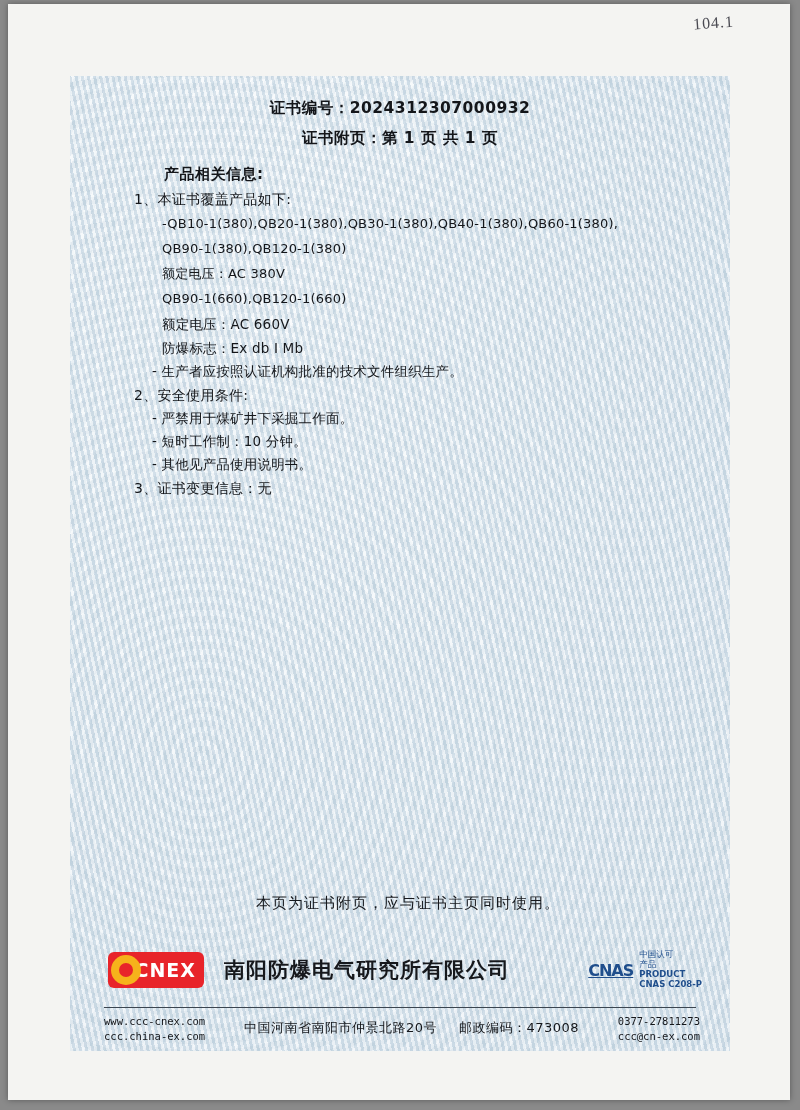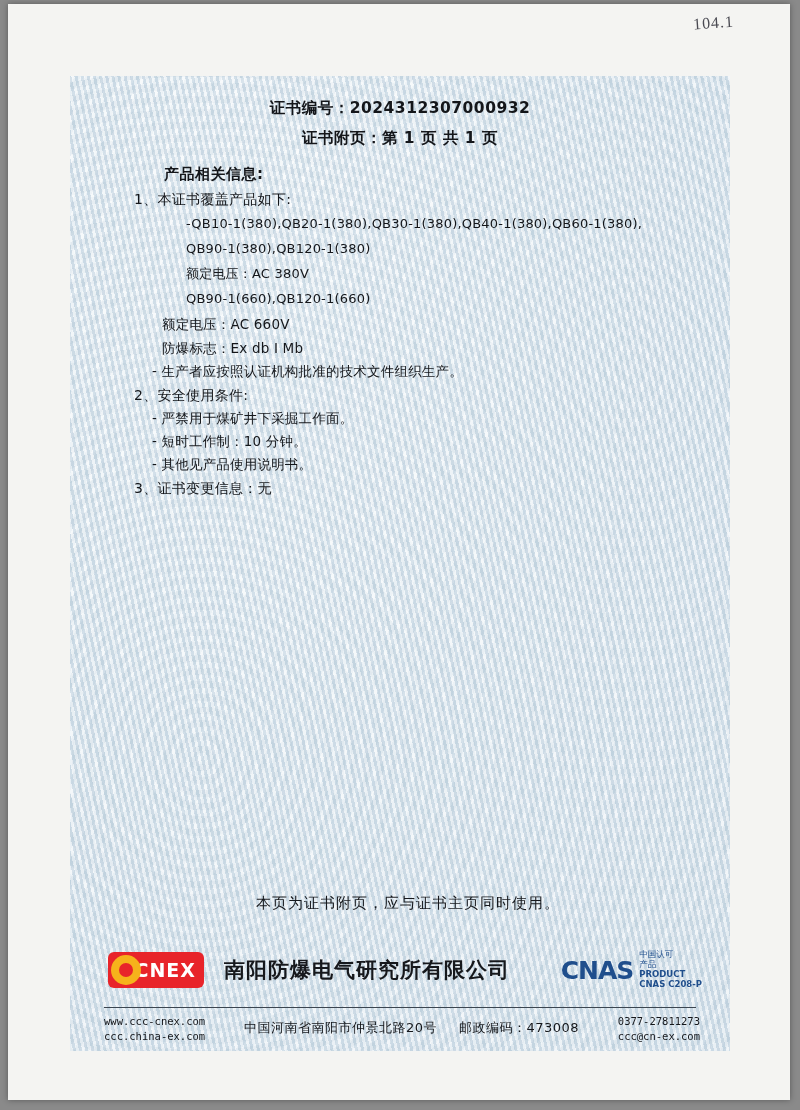--- a/index.html
+++ b/index.html
@@ -129,21 +129,20 @@
     font-size: 14px;
     margin: 6px 0 2px 10px;
     letter-spacing: .3px;
   }
   .ind1 {
     font-family: "DejaVu Sans", sans-serif;
     font-size: 13px;
     margin: 5px 0 0 38px;
     letter-spacing: .2px;
     line-height: 1.55;
-    padding-left: 24px;
   }
   .ind-dash {
     font-family: "DejaVu Sans", sans-serif;
     font-size: 13.5px;
     margin: 5px 0 0 28px;
     letter-spacing: .2px;
   }
   .ind-kv {
     font-family: "DejaVu Sans", sans-serif;
     font-size: 13.5px;
@@ -226,24 +225,25 @@
     letter-spacing: 1px;
     margin-left: 20px;
   }
   .cnas {
     display: flex;
     align-items: center;
     flex: 0 0 auto;
   }
   .cnas-mark {
     font-family: "DejaVu Sans", sans-serif;
-    font-size: 25px;
+    font-size: 16px;
     font-weight: bold;
     color: #1f4e8c;
     letter-spacing: -1px;
+    text-decoration: underline;
   }
   .cnas-side {
     margin-left: 6px;
     line-height: 1.15;
   }
   .cnas-cn {
     font-family: "DejaVu Sans", sans-serif;
     font-size: 8.5px;
     color: #1f4e8c;
   }

